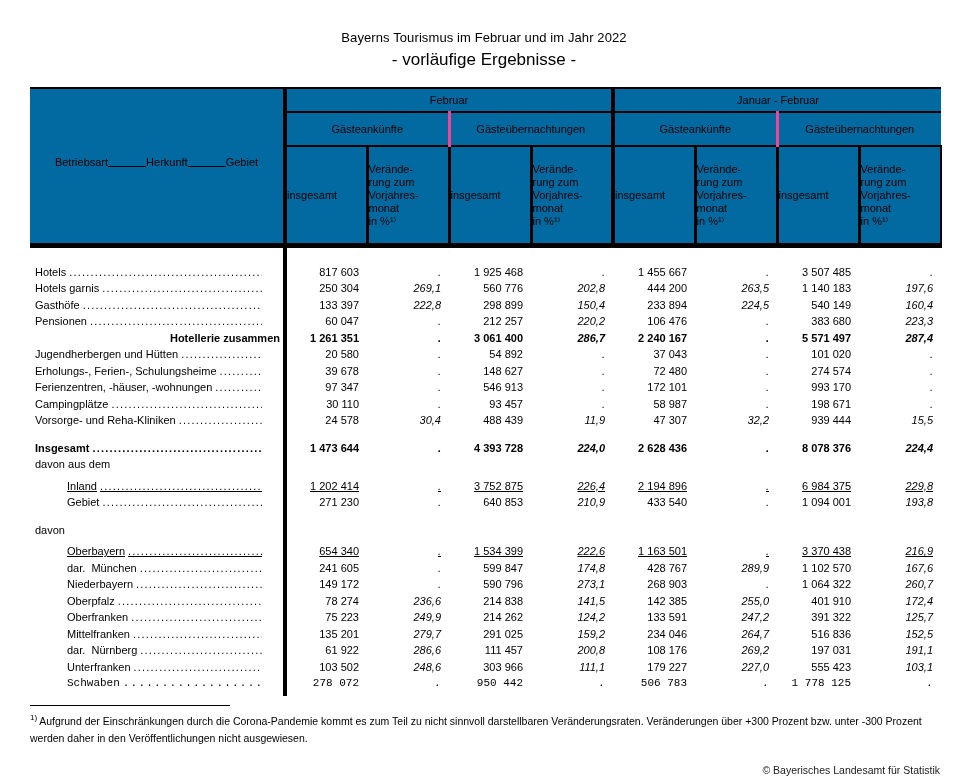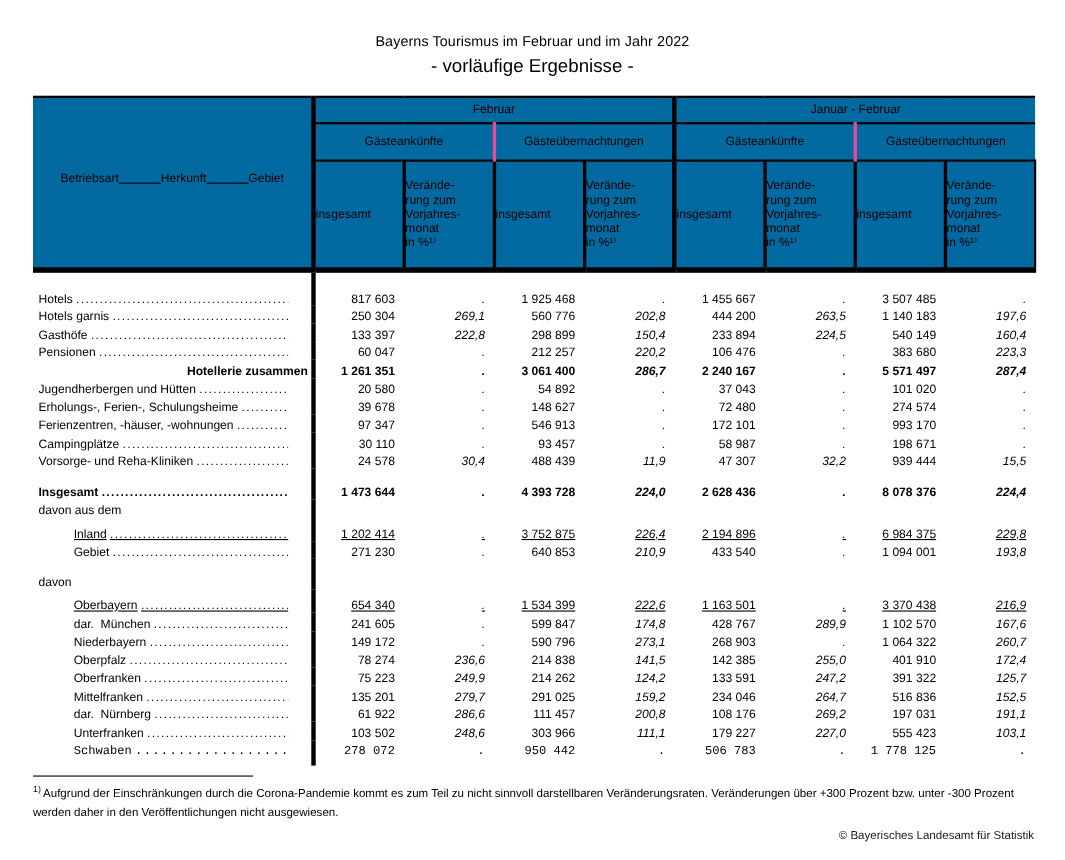--- a/index.html
+++ b/index.html
@@ -52,21 +52,21 @@
   .leader .dots { flex:1; overflow:hidden; white-space:nowrap; margin-left:3px; letter-spacing:1.2px; }
   .leader .dots::after { content:"..........................................................................................................................."; }
 
   td.val { text-align:right; padding-right:8px; white-space:nowrap; }
   td.pct { font-style:italic; }
   tr.bold td { font-weight:bold; }
 
   .fn-rule { width:200px; border-top:1.5px solid #000; margin:9px 0 3px 30px; }
   .footnote { margin:0 26px 0 30px; font-size:10.5px; line-height:17px; }
   .fn-marker { vertical-align:super; font-size:8px; margin-right:2px; }
-  .copyright { position:absolute; right:28px; bottom:16px; font-size:10.5px; color:#1a1a1a; }
+  .copyright { position:absolute; right:28px; bottom:6px; font-size:10.5px; color:#1a1a1a; }
 </style>
 </head>
 <body>
 
 <div class="title">Bayerns Tourismus im Februar und im Jahr 2022</div>
 <div class="subtitle">- vorläufige Ergebnisse -</div>
 
 <table class="stat">
   <colgroup>
     <col class="c-label">

